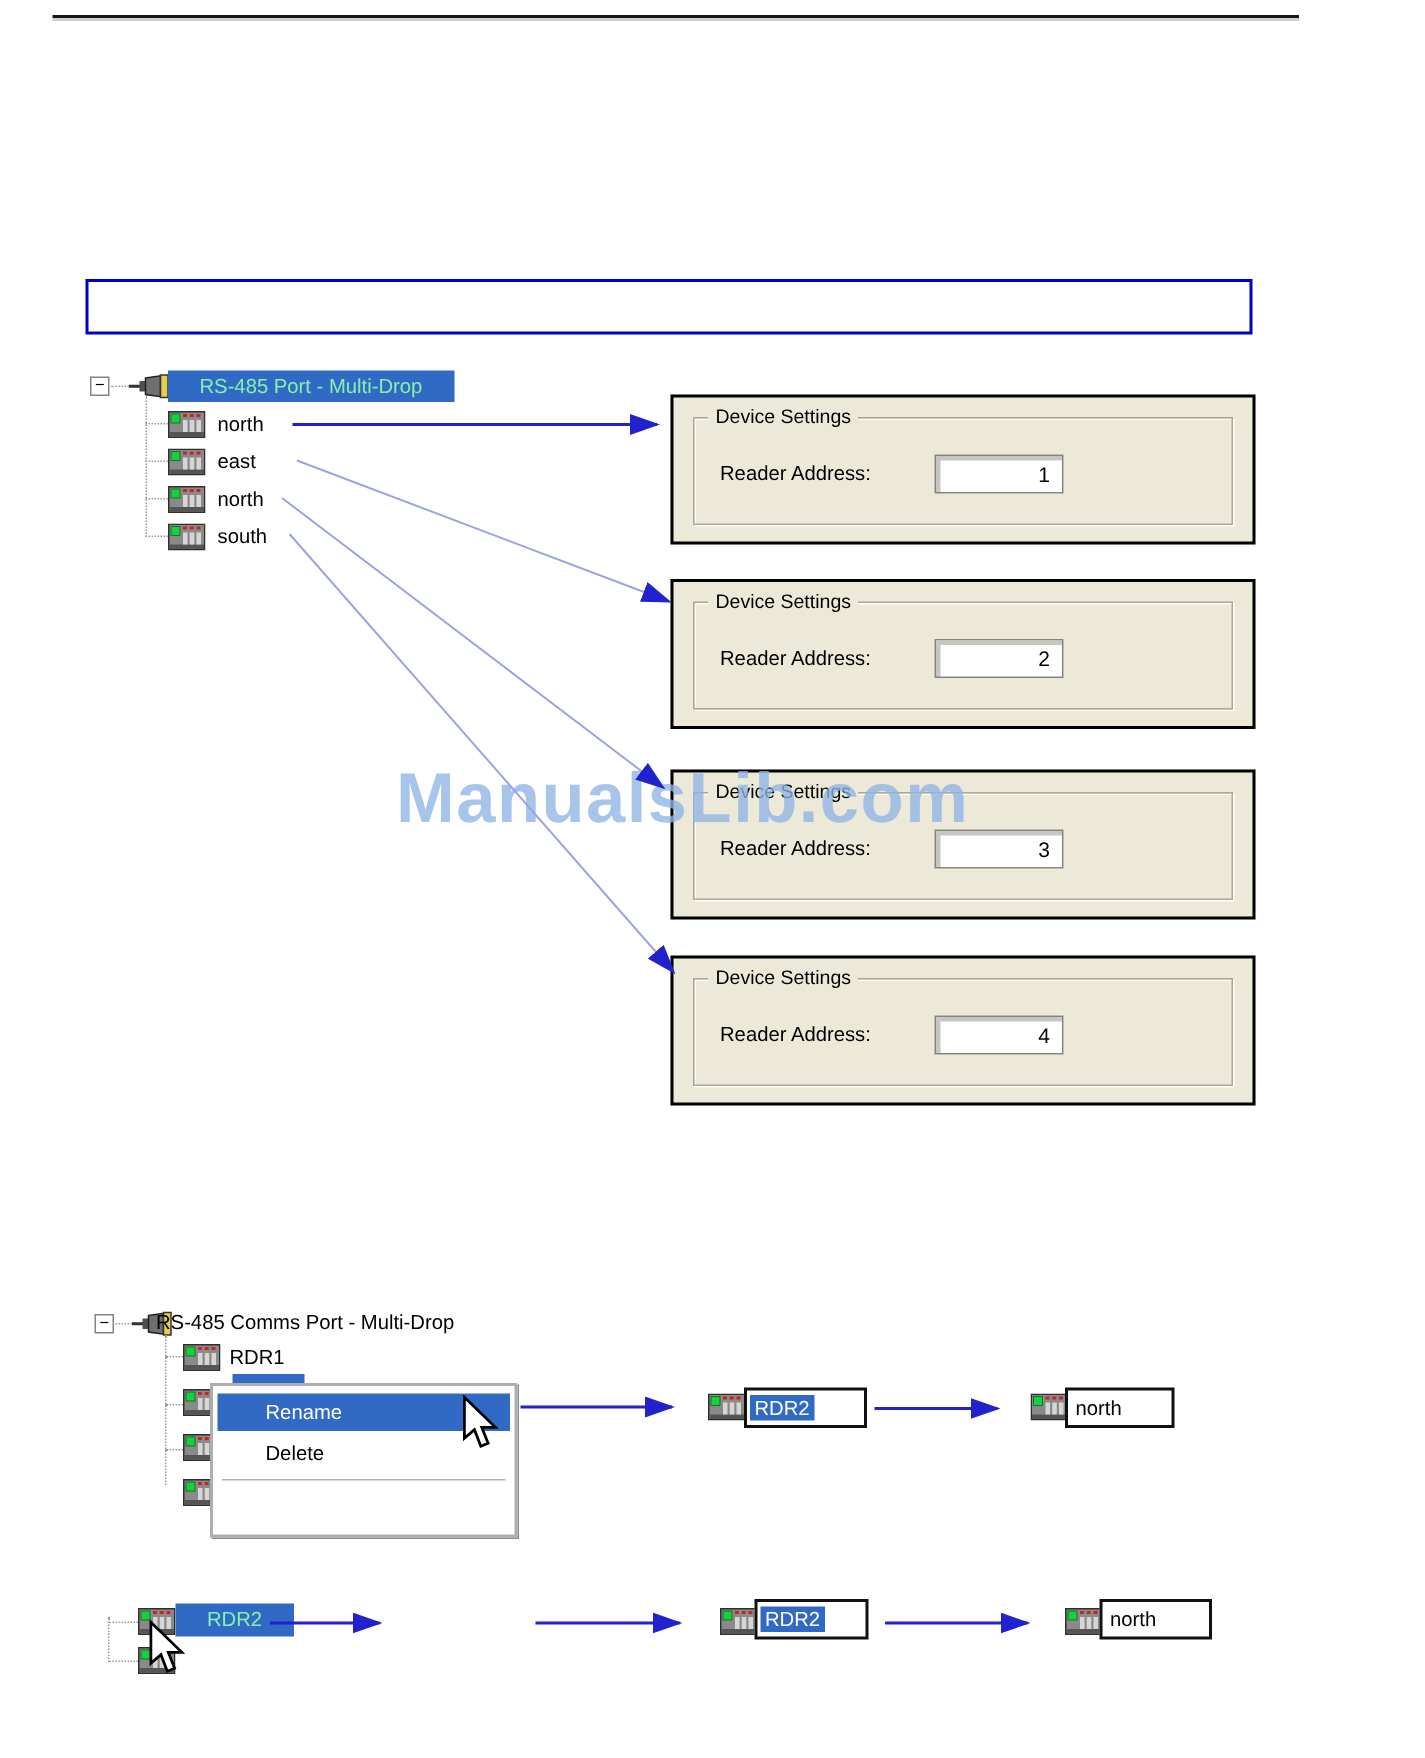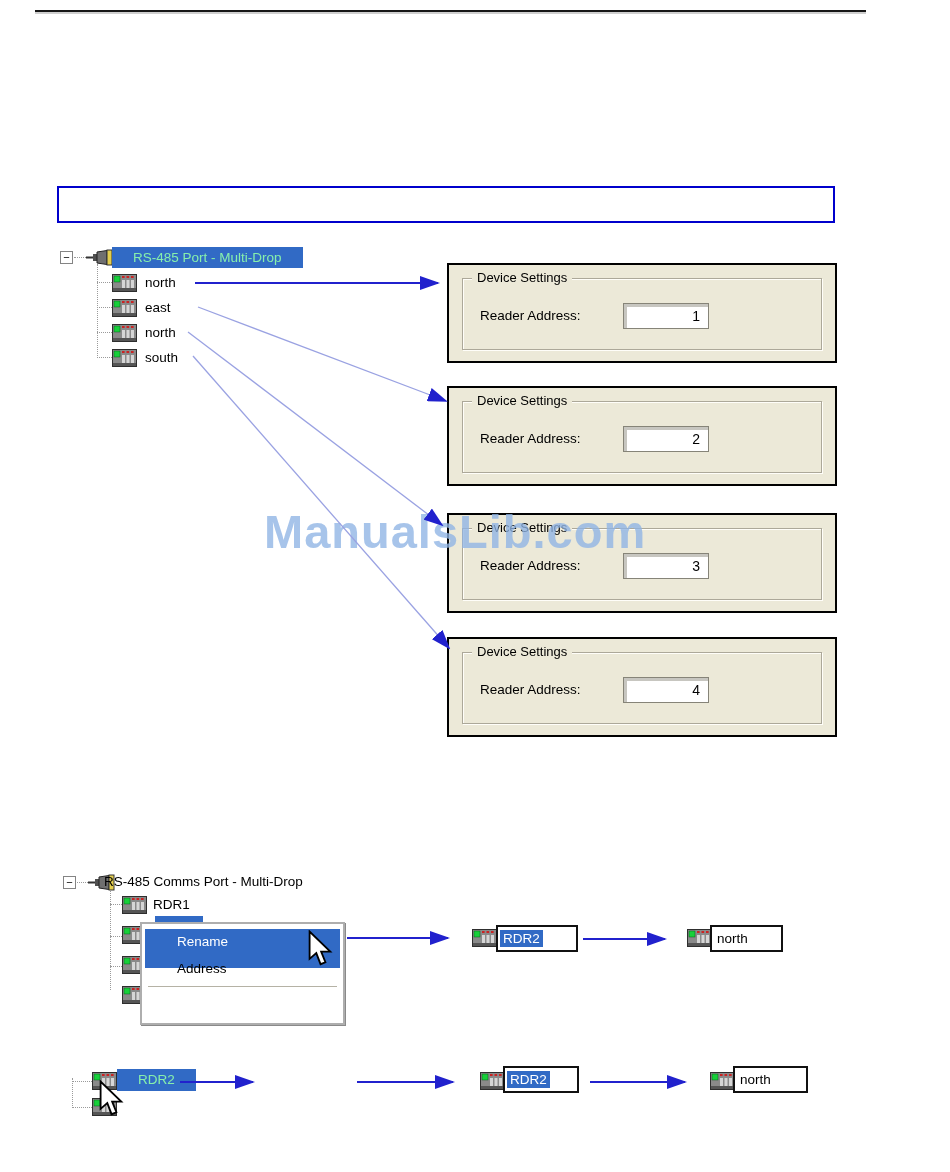--- a/index.html
+++ b/index.html
@@ -31,21 +31,21 @@
        border:1px solid #868478;box-shadow:inset 3px 3px 0 rgba(130,128,116,.45);
        text-align:right;padding-right:8px;font-size:14px;font-family:"Liberation Sans",sans-serif;}
 
   
   .watermark{left:264px;top:504px;z-index:5;font-size:47px;font-weight:bold;letter-spacing:1px;
              color:rgba(142,179,228,.78);white-space:nowrap;}
 
   
   .menu{left:140px;top:922px;width:205px;height:103px;background:#fff;
         border:2px solid #aeaeae;box-shadow:1px 1px 0 #8a8a8a;z-index:3;box-sizing:border-box;}
-  .mi{position:absolute;left:3px;right:3px;height:39px;line-height:25px;font-size:13.5px;padding-left:32px;white-space:nowrap;}
+  .mi{position:absolute;left:3px;right:3px;height:25px;line-height:25px;font-size:13.5px;padding-left:32px;white-space:nowrap;}
   .mi.hl{background:#316ac5;color:#fff;}
   .msep{position:absolute;left:6px;right:6px;top:62px;border-top:1px solid #b5b2a5;}
 
   
   .editbox{background:#fff;border:2px solid #111;display:flex;align-items:center;
            padding:0 2px;font-size:13.5px;box-sizing:border-box;white-space:nowrap;}
   .editbox .seltxt{background:#316ac5;color:#fff;padding:1px 3px;}
   .editbox .plaintxt{padding:1px 3px;color:#000;}
 
   
@@ -222,21 +222,21 @@
         <rect x="14.5" y="2" width="2.6" height="2" fill="#c22"></rect>
         <rect x="19" y="2" width="2.6" height="2" fill="#c22"></rect>
         <rect x="10" y="6" width="3" height="8" fill="#d6d6d6"></rect>
         <rect x="14.5" y="6" width="3" height="8" fill="#d6d6d6"></rect>
         <rect x="19" y="6" width="3" height="8" fill="#d6d6d6"></rect>
       </svg></span>
   <div class="abs z2" style="left:155px;top:916px;width:48px;height:7px;background:#316ac5;"></div>
 
   <div class="abs menu">
     <div class="mi hl" style="top:5px;">Rename</div>
-    <div class="mi" style="top:32px;">Address</div>
+    <div class="mi" style="top:32px;">Delete</div>
     <div class="msep"></div>
   </div>
   <span class="abs cursor" style="left:308px;top:930px;"><svg width="26" height="38" viewBox="0 0 17 25">
         <path d="M1,1 L1,19 L5.4,15.2 L8.2,22.5 L11.4,21.2 L8.6,14.2 L14.6,14.2 Z" fill="#fff" stroke="#000" stroke-width="1.2"></path>
       </svg></span>
 
   <span class="abs reader-icon" style="left:472px;top:929px;"><svg width="25" height="18" viewBox="0 0 25 18">
         <rect x="0.5" y="0.5" width="24" height="17" fill="#8a8a8a" stroke="#2e2e2e"></rect>
         <rect x="1" y="14" width="23" height="3" fill="#555"></rect>
         <rect x="2" y="2" width="6" height="6" fill="#17d03a" stroke="#0a5c1c" stroke-width="0.5"></rect>

